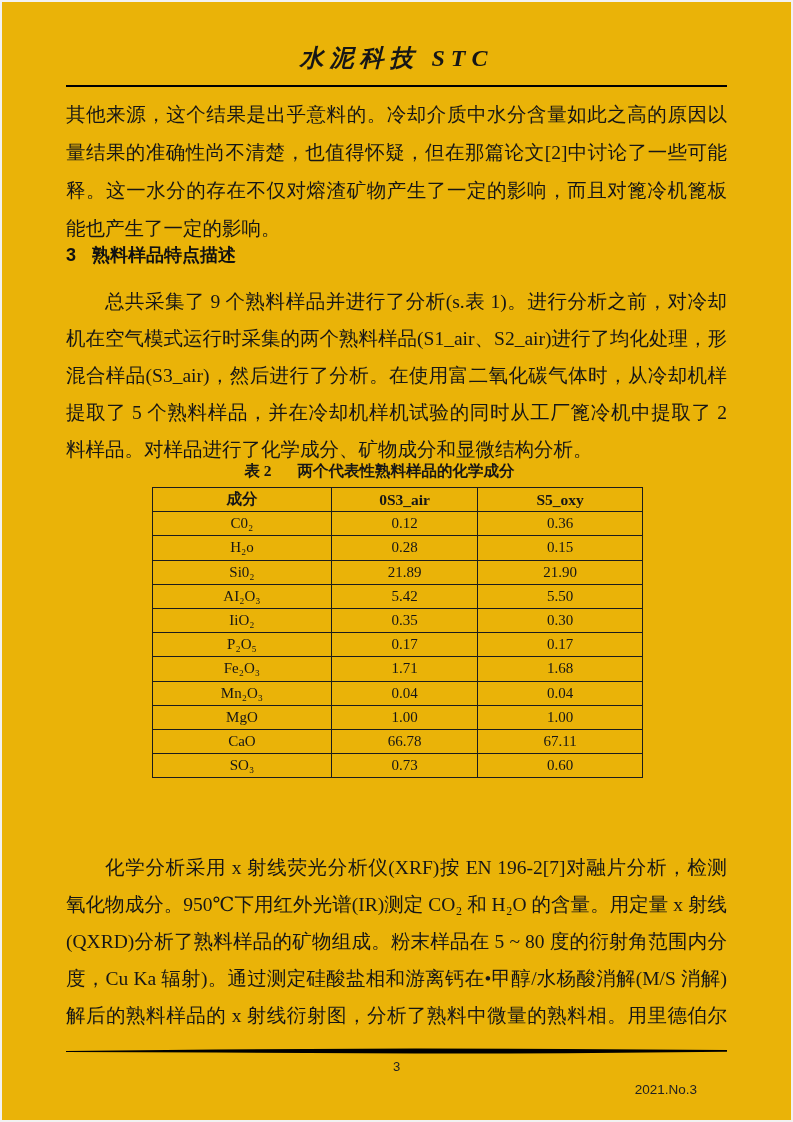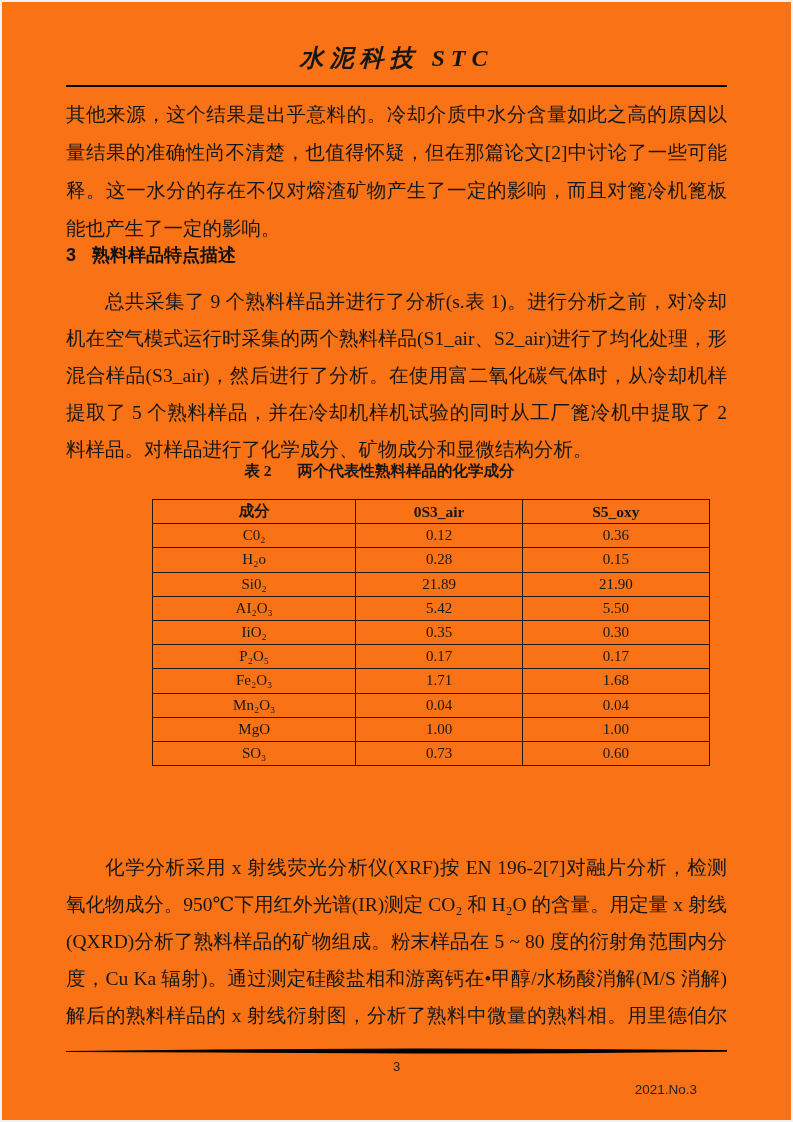--- a/index.html
+++ b/index.html
@@ -1,19 +1,19 @@
 <!DOCTYPE html>
 <html><head>
 <meta charset="utf-8">
 <style>
   html,body{margin:0;padding:0;background:#ffffff;}
   .page{
     position:relative;
     width:793px;height:1122px;
-    background:#f97316;
+    background:#eab308;
     color:#161616;
     font-family:"Liberation Serif","DejaVu Serif",serif;
     overflow:hidden;
     box-shadow:inset 0 0 0 2px #f2f2f2;
   }
   
   .journal-title{
     position:absolute;top:42px;left:0;right:0;
     text-align:center;
     font-size:24px;font-weight:700;font-style:italic;
@@ -48,21 +48,21 @@
     font-size:18px;font-weight:700;color:#111;
   }
   .section-heading .sec-num{margin-right:16px;}
   
   .table-caption{
     position:absolute;left:49px;top:461px;width:661px;
     text-align:center;font-size:15.5px;font-weight:700;
   }
   .table-caption .cap-label{margin-right:26px;}
   table.chem{
-    position:absolute;left:152px;top:499px;width:558px;
+    position:absolute;left:152px;top:487px;width:491px;
     border-collapse:collapse;
     font-size:15px;
   }
   table.chem th,table.chem td{
     border:1.6px solid #1c1c1c;
     height:23.2px;padding:0 4px;
     text-align:center;vertical-align:middle;
     font-weight:400;
   }
   table.chem th{font-weight:700;font-size:15.5px;}
@@ -163,20 +163,25 @@
           <td>Mn₂O₃</td>
           <td>0.04</td>
           <td>0.04</td>
         </tr>
         <tr>
           <td>MgO</td>
           <td>1.00</td>
           <td>1.00</td>
         </tr>
         <tr>
+          <td>CaO</td>
+          <td>66.78</td>
+          <td>67.11</td>
+        </tr>
+        <tr>
           <td>SO₃</td>
           <td>0.73</td>
           <td>0.60</td>
         </tr>
       </tbody>
   </table>
 
   <div class="paragraph" id="para3">
       <div class="para-line firstline">化学分析采用 x 射线荧光分析仪(XRF)按 EN 196-2[7]对融片分析，检测主要</div>
       <div class="para-line">氧化物成分。950℃下用红外光谱(IR)测定 CO₂ 和 H₂O 的含量。用定量 x 射线衍射</div>

